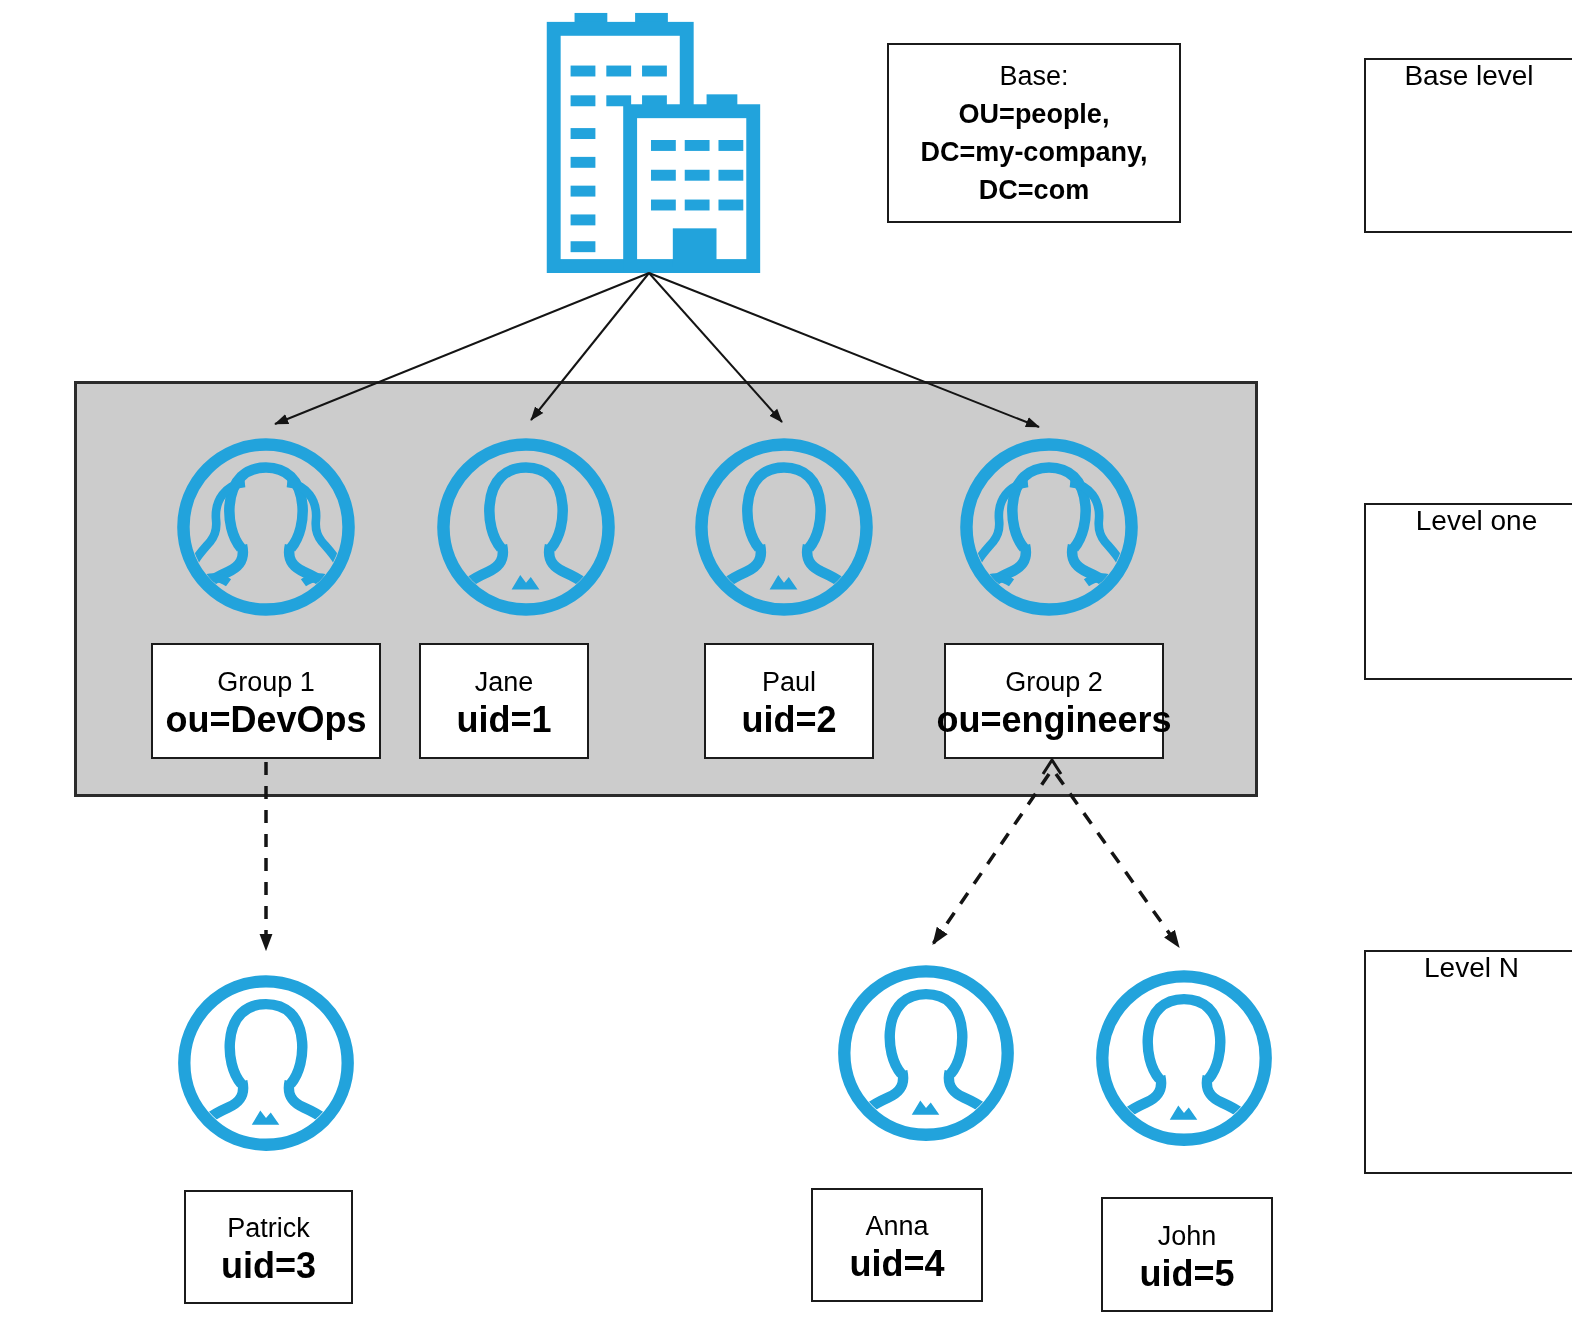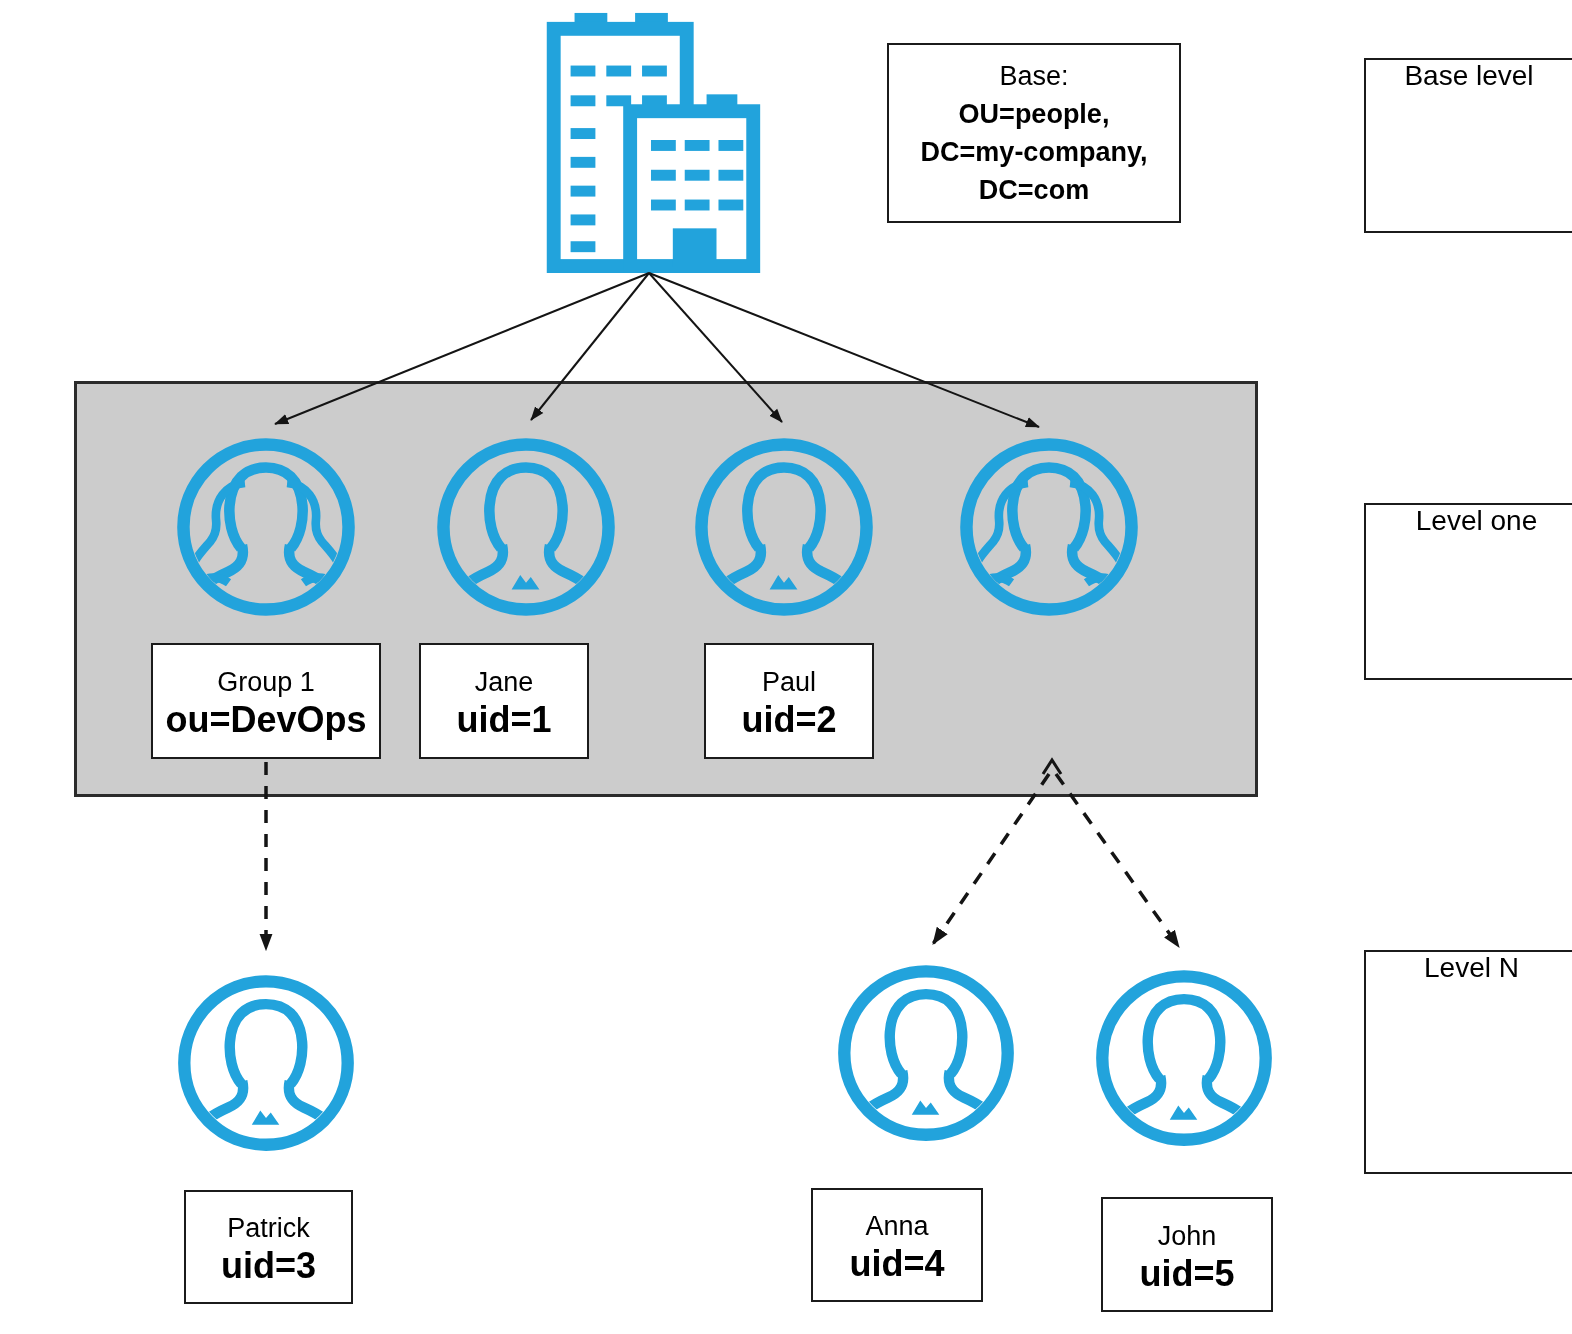--- a/index.html
+++ b/index.html
@@ -234,20 +234,24 @@
     <div class="node-dn">ou=DevOps</div>
   </div>
   <div class="abs node-box" style="left:383px; top:643px; width:170px; height:116px;">
     <div class="node-name">Jane</div>
     <div class="node-dn">uid=1</div>
   </div>
   <div class="abs node-box" style="left:668px; top:643px; width:170px; height:116px;">
     <div class="node-name">Paul</div>
     <div class="node-dn">uid=2</div>
   </div>
+  <div class="abs node-box" style="left:908px; top:643px; width:220px; height:116px;">
+    <div class="node-name">Group 2</div>
+    <div class="node-dn">ou=engineers</div>
+  </div>
 
   <div class="abs icon" style="left:135px; top:968px; width:190px; height:190px;">
     <svg viewBox="0 0 200 200">
         <use href="#sym-person"></use>
       </svg>
   </div>
   <div class="abs icon" style="left:795px; top:958px; width:190px; height:190px;">
     <svg viewBox="0 0 200 200">
         <use href="#sym-person"></use>
       </svg>

